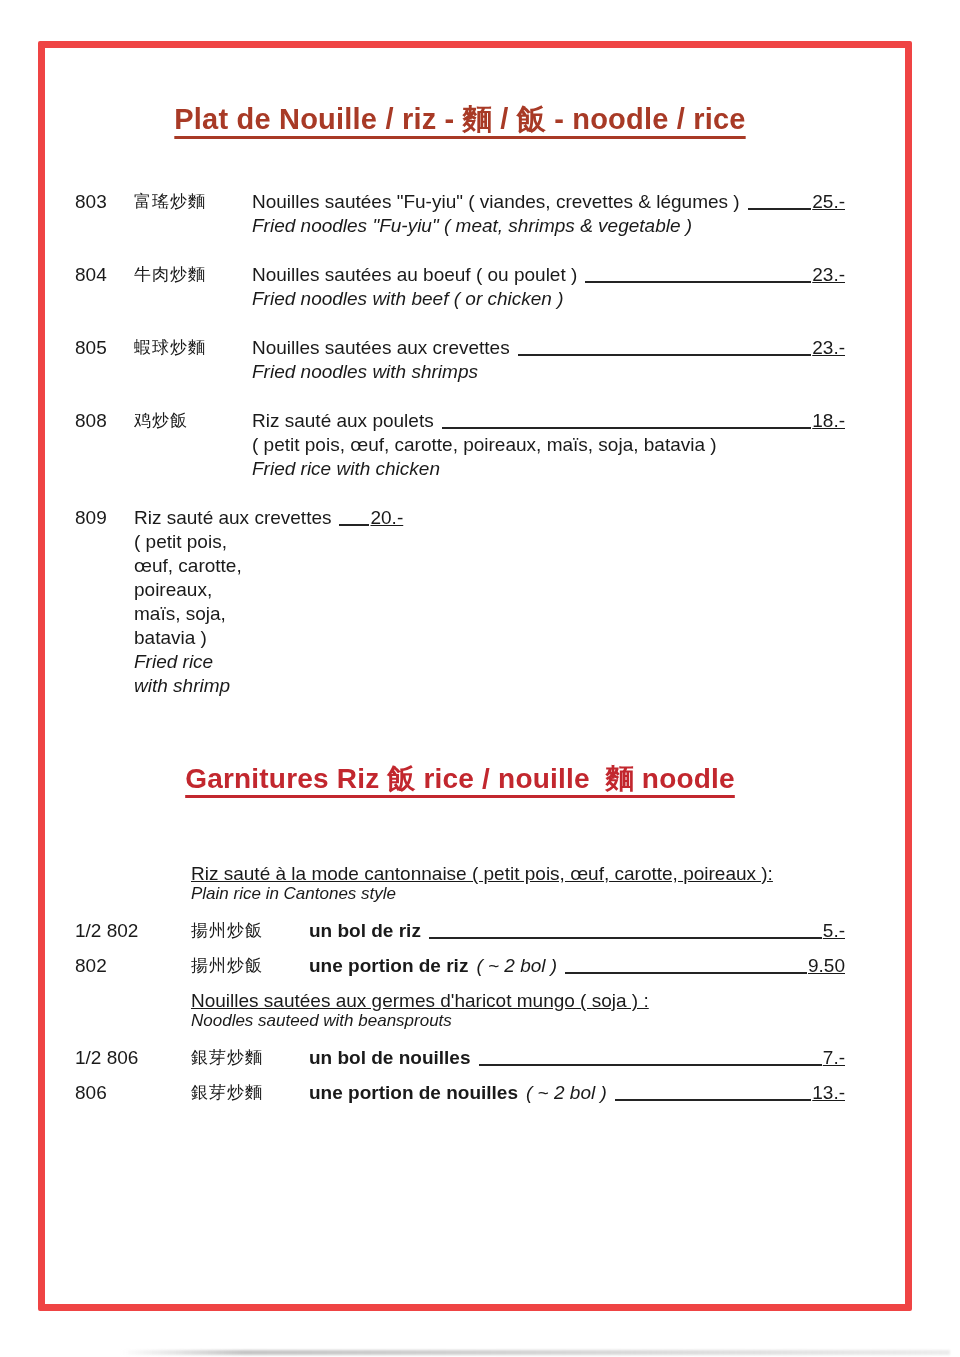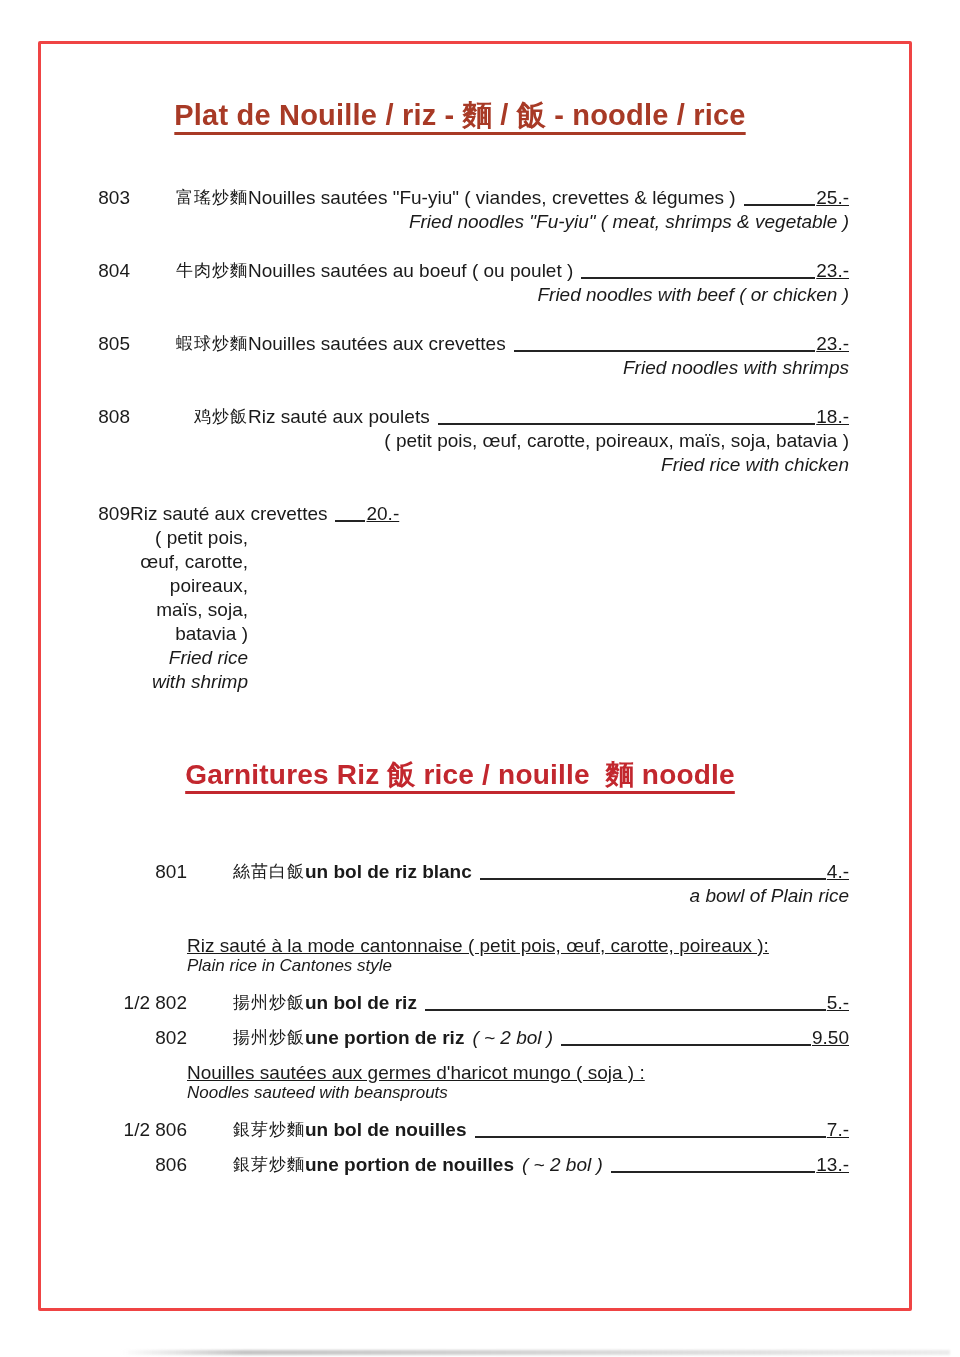--- a/index.html
+++ b/index.html
@@ -5,32 +5,32 @@
   html,body{margin:0;padding:0;}
   body{
     width:960px;height:1357px;position:relative;
     background:#ffffff;
     font-family:"Liberation Sans","DejaVu Sans",sans-serif;
     color:#1a1a1a;
     overflow:hidden;
   }
   .frame{
     position:absolute;left:38px;top:41px;width:874px;height:1270px;
-    border:3px solid #ef4444;border-radius:2px;
+    border:7px solid #ef4444;border-radius:2px;
     box-sizing:border-box;
     padding:52px 60px 0 30px;
   }
   .title{
     text-align:center;font-weight:bold;margin:0;
     text-decoration:underline;text-decoration-thickness:2.5px;text-underline-offset:7px;
     white-space:pre-wrap;
   }
   .title.t1{font-size:29px;color:#a83a26;margin-bottom:50px;letter-spacing:.2px;}
   .title.t2{font-size:28px;color:#c2272e;margin-top:62px;margin-bottom:66px;letter-spacing:.2px;}
-  .row{display:grid;margin-bottom:25px;text-align:right;}
+  .row{display:grid;margin-bottom:25px;}
   .row.s1{grid-template-columns:59px 118px 1fr;}
   .row.s2{grid-template-columns:116px 118px 1fr;margin-bottom:11px;}
   .row .code{font-size:19px;line-height:24px;}
   .row .zh{font-size:17px;line-height:24px;letter-spacing:1px;}
   .nameline{display:flex;align-items:baseline;font-size:19px;line-height:24px;}
   .name{white-space:nowrap;}
   .name.bold{font-weight:bold;}
   .suffix{font-style:italic;margin-left:8px;white-space:nowrap;}
   .leader{
     flex:1;min-width:30px;height:1px;
@@ -124,32 +124,20 @@
         <div class="sub it">Fried rice with shrimp</div>
       </div>
     </div>
 
   </div>
 
   <h1 class="title t2">Garnitures Riz 飯 rice / nouille  麵 noodle</h1>
 
   <div>
 
-    <div class="row s2 tight">
-      <div class="code">801</div>
-      <div class="zh">絲苗白飯</div>
-      <div class="main">
-        <div class="nameline">
-          <span class="name bold">un bol de riz blanc</span>
-          <span class="leader"></span>
-          <span class="price">4.-</span>
-        </div>
-        <div class="sub it">a bowl of Plain rice</div>
-      </div>
-    </div>
 
     <div class="note">
       <div class="note-fr">Riz sauté à la mode cantonnaise ( petit pois, œuf, carotte, poireaux ):</div>
       <div class="note-en">Plain rice in Cantones style</div>
     </div>
 
     <div class="row s2">
       <div class="code">1/2 802</div>
       <div class="zh">揚州炒飯</div>
       <div class="main">

